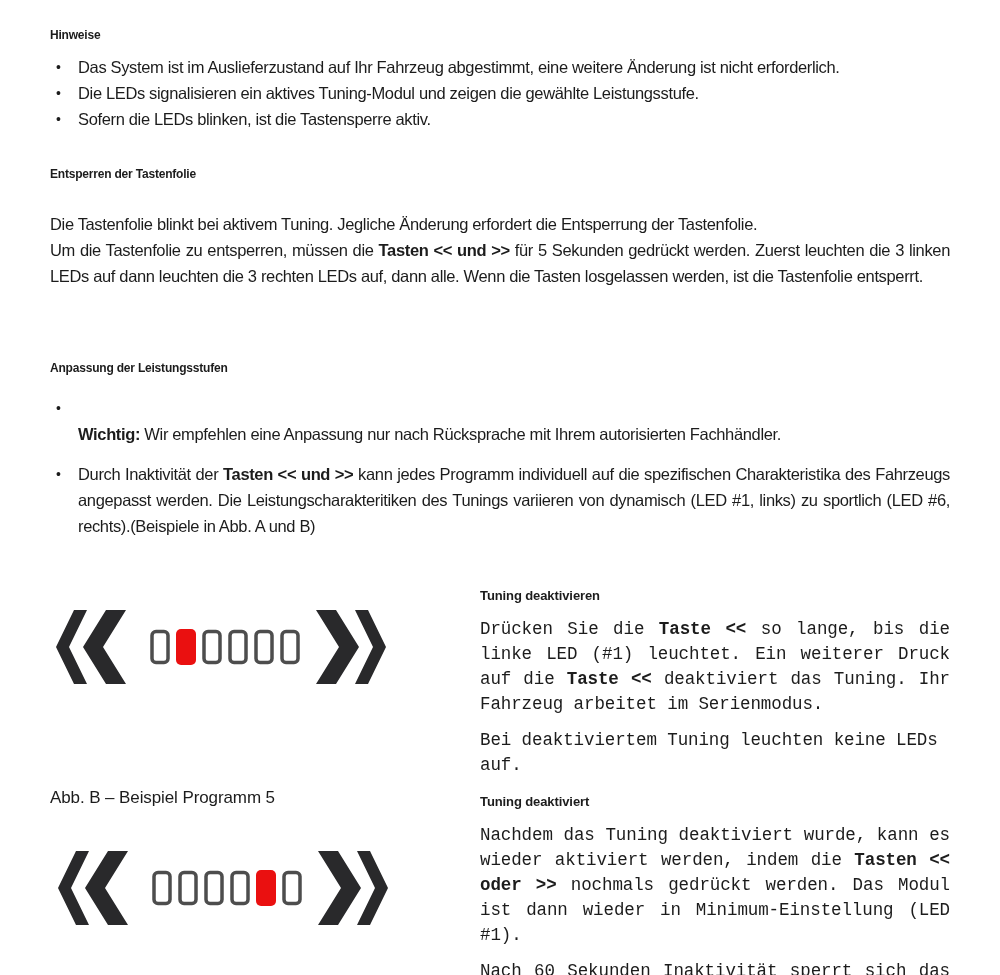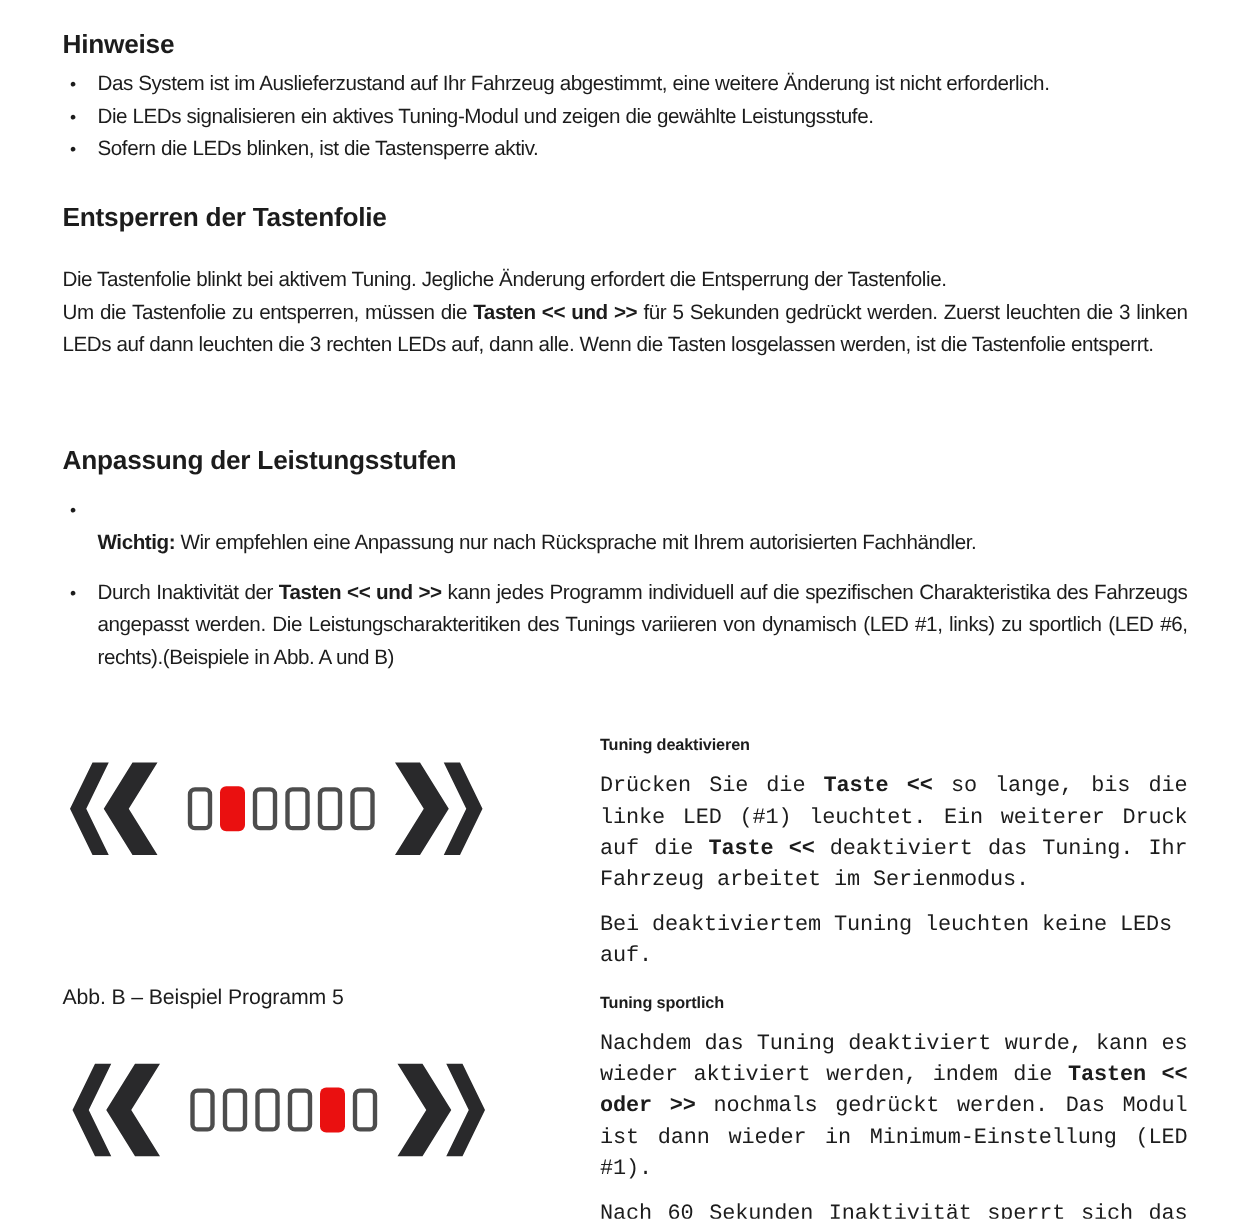--- a/index.html
+++ b/index.html
@@ -6,21 +6,21 @@
   body{
     width:1000px;height:975px;
     font-family:"Liberation Sans","DejaVu Sans",sans-serif;
     color:#1c1c1c;
     overflow:hidden;
   }
   .page{padding:26px 50px 0 50px;width:900px;}
 
   
   .h{
-    font-size:21px;font-weight:bold;line-height:19px;
+    font-size:12px;font-weight:bold;line-height:19px;
     letter-spacing:-0.2px;margin:0;
   }
   .h-hinweise{margin-bottom:9px;}
   .h-entsperren{margin-top:33px;margin-bottom:27px;}
   .h-anpassung{margin-top:70px;margin-bottom:17px;}
 
   
   .toptext{font-size:16.5px;line-height:26px;letter-spacing:-0.35px;}
   p{margin:0;}
   .just{text-align:justify;}
@@ -127,19 +127,19 @@
           <rect x="174" y="32.5" width="16" height="31" rx="4" fill="#ffffff" stroke="#4d4d4d" stroke-width="3.5"></rect>
           <rect x="198" y="30" width="20" height="36" rx="5" fill="#ea1010"></rect>
           <rect x="226" y="32.5" width="16" height="31" rx="4" fill="#ffffff" stroke="#4d4d4d" stroke-width="3.5"></rect>
         </svg></div>
 
     <div class="rightcol">
       <h4 class="rh">Tuning deaktivieren</h4>
       <p class="just"><span>Drücken Sie die </span><b>Taste &lt;&lt;</b><span> so lange, bis die linke LED (#1) leuchtet. Ein weiterer Druck auf die </span><b>Taste &lt;&lt;</b><span> deaktiviert das Tuning. Ihr Fahrzeug arbeitet im Serienmodus.</span></p>
       <p>Bei deaktiviertem Tuning leuchten keine LEDs auf.</p>
 
-      <h4 class="rh second">Tuning sportlich</h4>
+      <h4 class="rh second">Tuning deaktiviert</h4>
       <p class="just"><span>Nachdem das Tuning deaktiviert wurde, kann es wieder aktiviert werden, indem die </span><b>Tasten &lt;&lt; oder &gt;&gt;</b><span> nochmals gedrückt werden. Das Modul ist dann wieder in Minimum-Einstellung (LED #1).</span></p>
       <p class="just">Nach 60 Sekunden Inaktivität sperrt sich das Modul automatisch wieder.</p>
     </div>
 
   </div>
 </div>
 
 </body></html>

